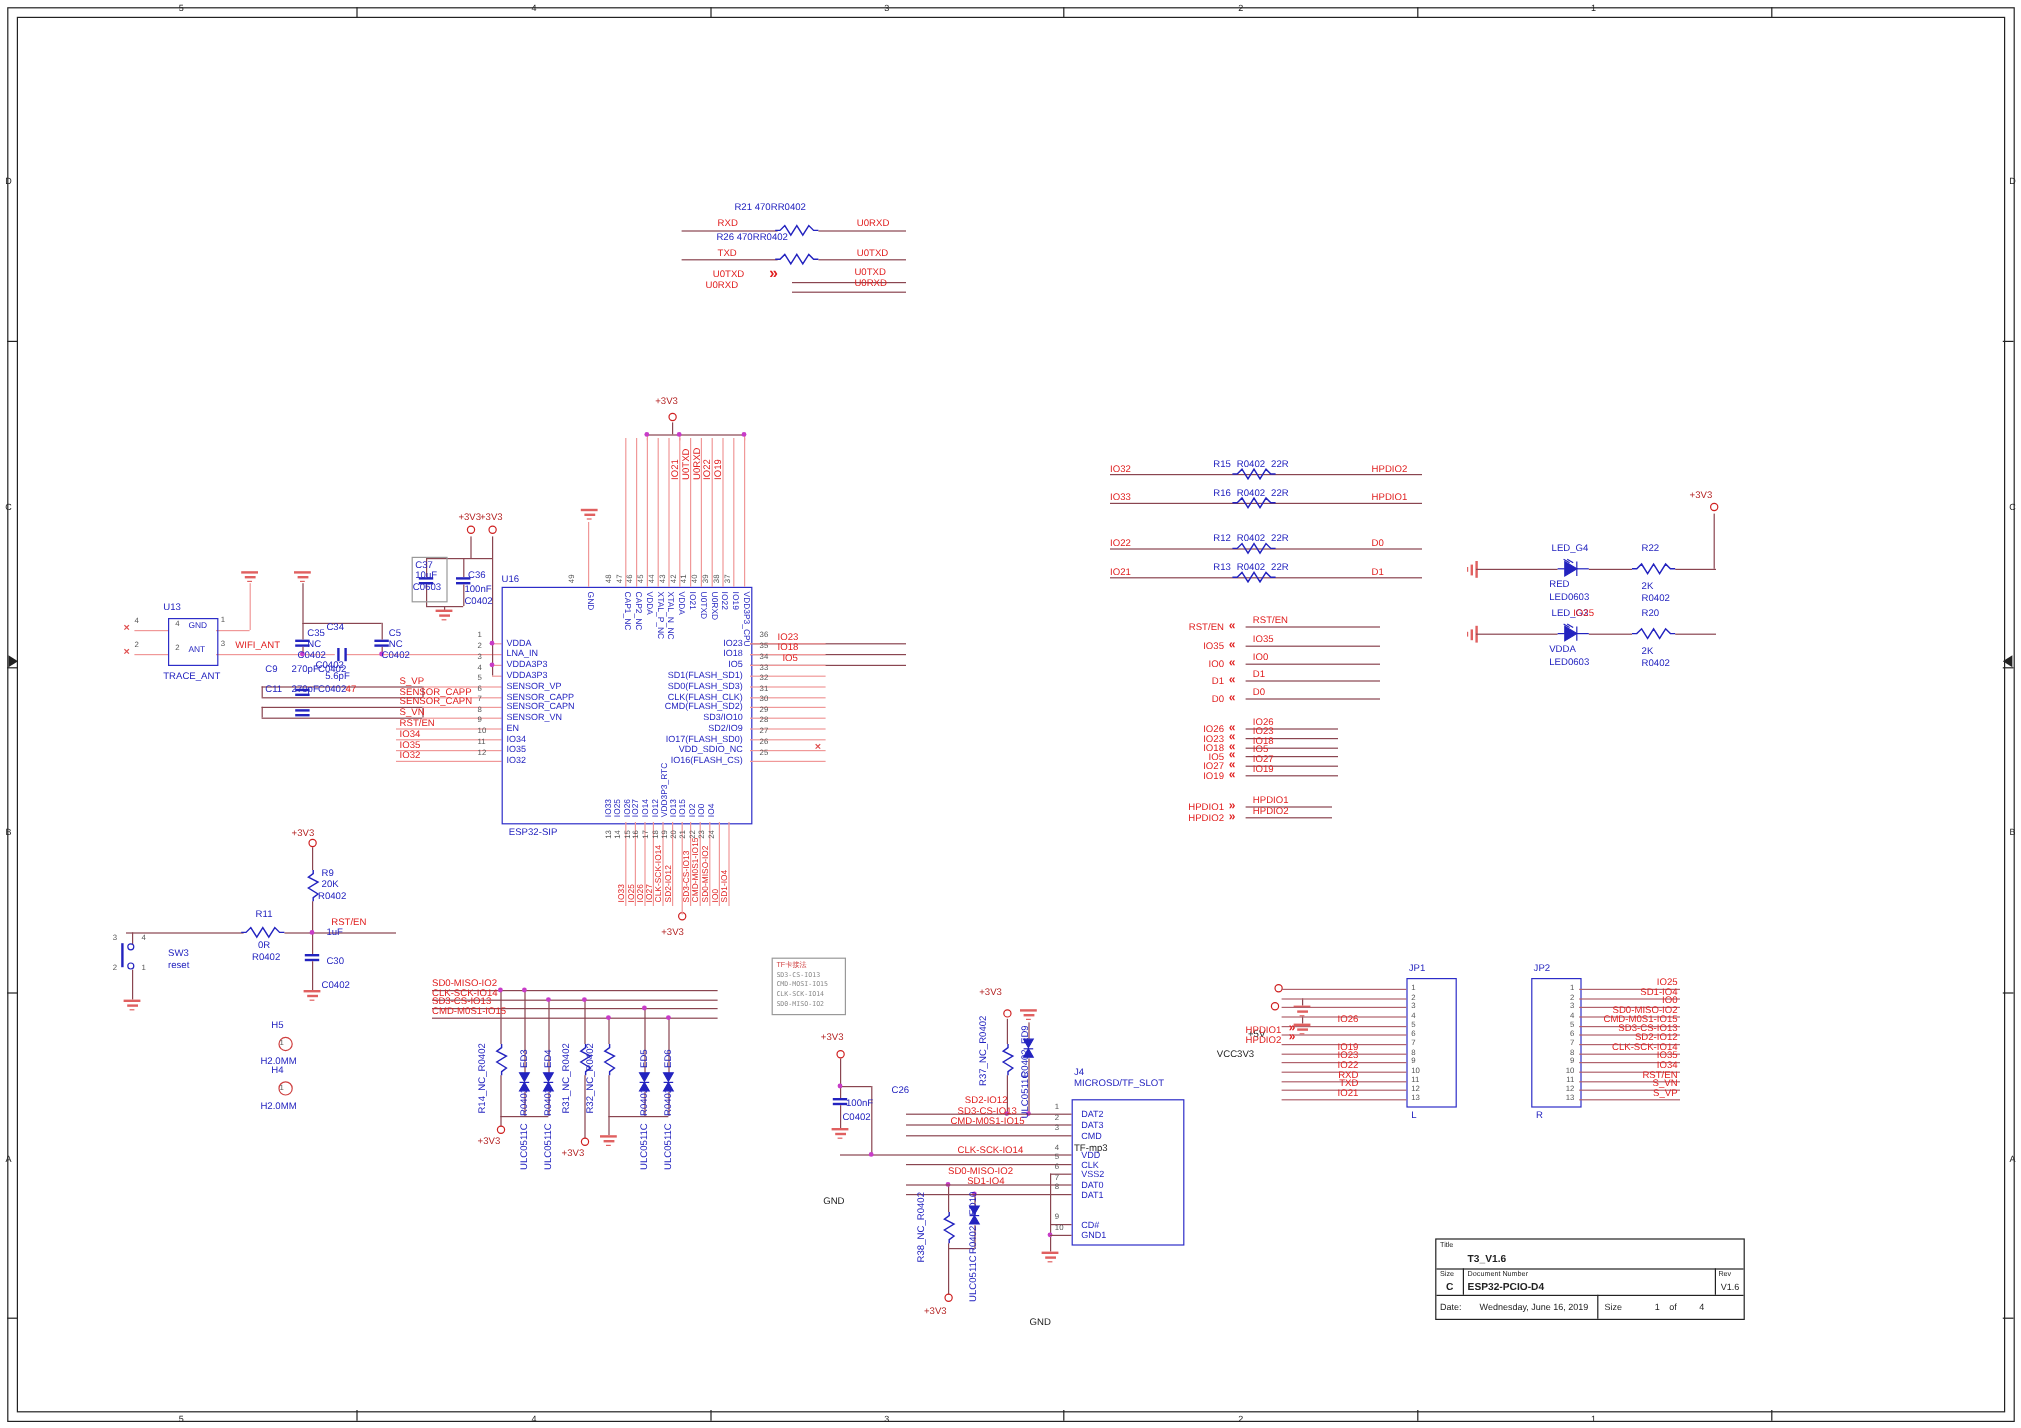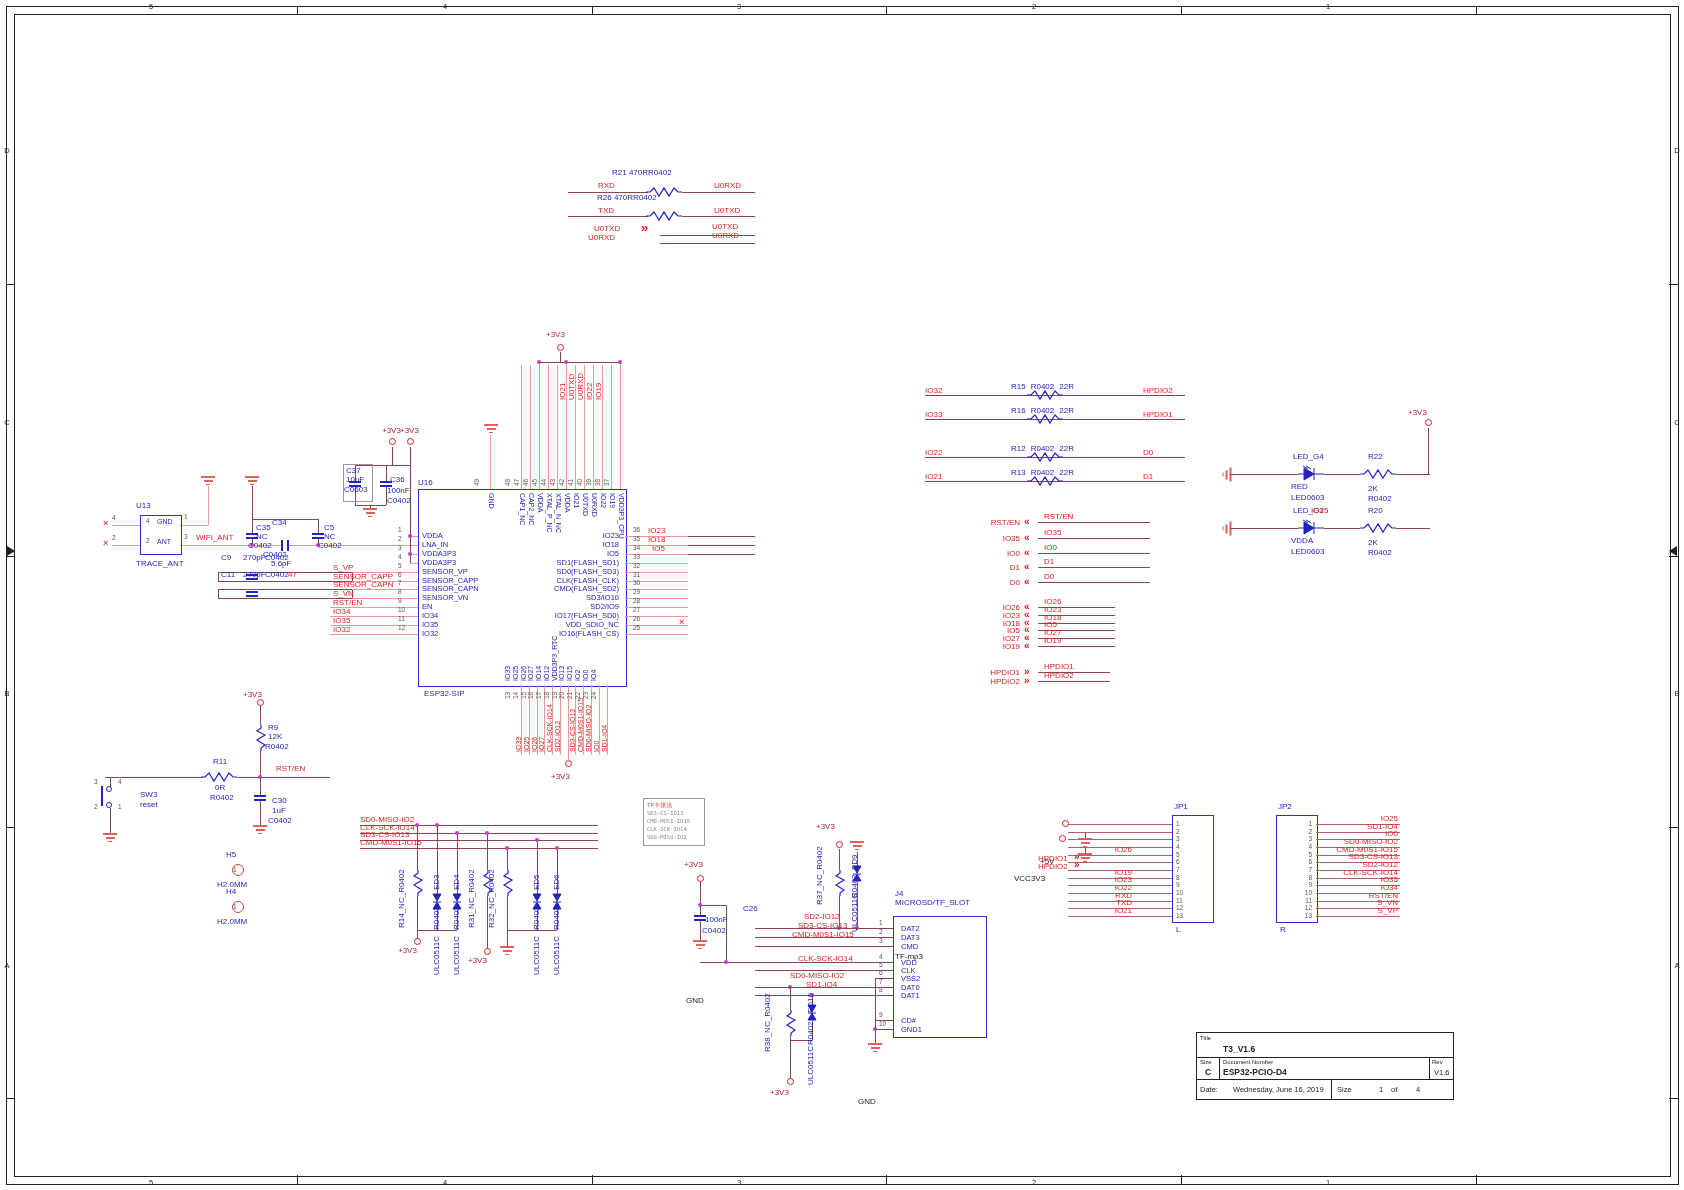--- a/index.html
+++ b/index.html
@@ -1143,30 +1143,30 @@
       <span class="fl r" style="left: 333px; top: 563px;">S_VP</span>
       <span class="fl r" style="left: 333px; top: 572px;">SENSOR_CAPP</span>
       <span class="fl r" style="left: 333px; top: 580px;">SENSOR_CAPN</span>
       <span class="fl r" style="left: 333px; top: 589px;">S_VN</span>
       <span class="fl r" style="left: 333px; top: 598px;">RST/EN</span>
       <span class="fl r" style="left: 333px; top: 607px;">IO34</span>
       <span class="fl r" style="left: 333px; top: 616px;">IO35</span>
       <span class="fl r" style="left: 333px; top: 625px;">IO32</span>
       <span class="fl pw" style="left: 243px; top: 690px;">+3V3</span>
       <span class="fl b" style="left: 268px; top: 723px;">R9</span>
-      <span class="fl b" style="left: 268px; top: 732px;">12K</span>
+      <span class="fl b" style="left: 268px; top: 732px;">20K</span>
       <span class="fl b" style="left: 265px; top: 742px;">R0402</span>
       <span class="fl b" style="left: 213px; top: 757px;">R11</span>
       <span class="fl b" style="left: 215px; top: 783px;">0R</span>
       <span class="fl b" style="left: 210px; top: 793px;">R0402</span>
       <span class="fl r" style="left: 276px; top: 764px;">RST/EN</span>
       <span class="fl b" style="left: 140px; top: 790px;">SW3</span>
       <span class="fl b" style="left: 140px; top: 800px;">reset</span>
       <span class="fl b" style="left: 272px; top: 796px;">C30</span>
-      <span class="fl b" style="left: 272px; top: 806px;">1uF</span>
+      <span class="fl b" style="left: 272px; top: 772px;">1uF</span>
       <span class="fl b" style="left: 268px; top: 816px;">C0402</span>
       <span class="fl k6" style="left: 94px; top: 778px;">3</span>
       <span class="fl k6" style="left: 118px; top: 778px;">4</span>
       <span class="fl k6" style="left: 94px; top: 803px;">2</span>
       <span class="fl k6" style="left: 118px; top: 803px;">1</span>
       <span class="fl b" style="left: 226px; top: 850px;">H5</span>
       <span class="fl b" style="left: 217px; top: 880px;">H2.0MM</span>
       <span class="fl b" style="left: 226px; top: 887px;">H4</span>
       <span class="fl b" style="left: 217px; top: 917px;">H2.0MM</span>
       <span class="fl k6" style="left: 233px; top: 866px;">1</span>

